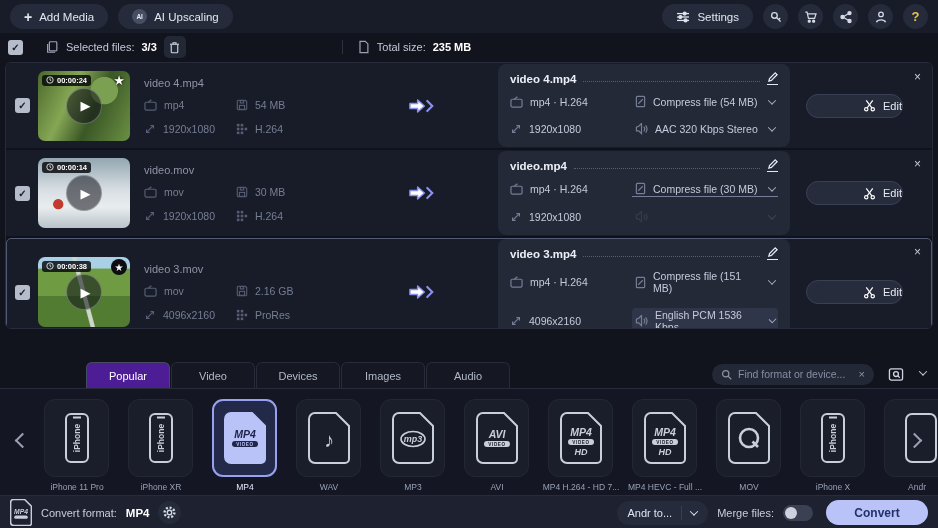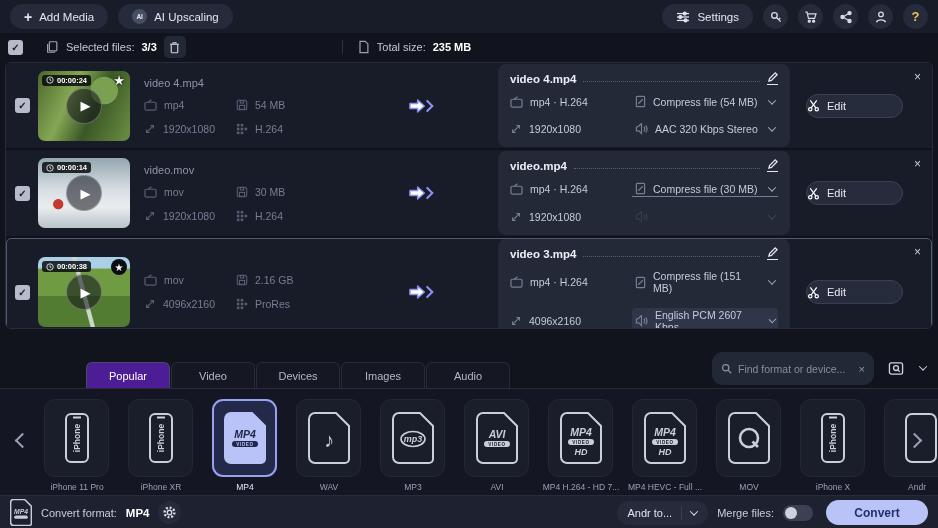--- a/index.html
+++ b/index.html
@@ -25,21 +25,21 @@
   .vdiv { width:1px; height:14px; background:#2c3140; margin-left:148px; }
 
   
   .filelist { margin:1px 5px 0; height:267px; border:1px solid #282c3a; border-radius:6px; background:#0f121a; overflow:hidden; display:flex; flex-direction:column; gap:2px; }
   .file-row { position:relative; flex:1; background:#181c28; display:flex; align-items:center; padding:0 8px; border:1px solid transparent; }
   .file-row.selected { border:1px solid #535a76; border-radius:5px; }
   .thumb { position:relative; width:92px; height:70px; border-radius:7px; margin-left:8px; overflow:hidden; flex:none; cursor:pointer; }
   .thumb1 { background: radial-gradient(circle at 72% 28%, #7ca052 0 16%, rgba(0,0,0,0) 17%), linear-gradient(115deg,#4c672c 0%,#85a754 35%,#3a5726 60%,#6b9043 100%); }
   .thumb2 { background: radial-gradient(circle at 22% 66%, #c23b2e 0 5.5%, rgba(0,0,0,0) 6.5%), linear-gradient(180deg,#93a6b0 0%,#d7dee3 45%,#e9edef 70%,#b9c3ca 100%); }
   .thumb3 { background: linear-gradient(75deg, rgba(0,0,0,0) 47%, #ccd6cb 48% 51%, rgba(0,0,0,0) 52%), linear-gradient(180deg,#a9d0e4 0 16%,#6f9c43 17% 55%,#527c31 56% 100%); padding-left: 40px; }
-  .dur { position:absolute; top:4px; left:4px; background:rgba(4,6,10,.82); border-radius:3px; padding:1px 4px; display:flex; align-items:center; gap:3px; color:#fff; font-size:7.5px; font-weight:bold; }
+  .dur { position:absolute; top:4px; left:4px; background:rgba(4,6,10,.82); border-radius:3px; padding:1px 4px; display:flex; align-items:flex-start; gap:3px; color:#fff; font-size:7.5px; font-weight:bold; }
   .star-plain { position:absolute; top:2px; right:5px; color:#fff; font-size:13px; text-shadow:0 0 3px rgba(0,0,0,.9); }
   .star-circled { position:absolute; top:2px; right:3px; width:16px; height:16px; border-radius:50%; background:#0b0d12; color:#fff; font-size:10px; display:flex; align-items:center; justify-content:center; }
   .play { position:absolute; left:50%; top:50%; transform:translate(-50%,-50%); width:36px; height:36px; border-radius:50%; background:rgba(14,16,24,.55); border:1px solid rgba(255,255,255,.28); color:#fff; font-size:13px; display:flex; align-items:center; justify-content:center; padding-left:3px; cursor:pointer; }
   .srcinfo { width:200px; margin-left:14px; flex:none; }
   .fname { color:#8d94a8; font-size:11px; margin-bottom:10px; }
   .mgrid { display:grid; grid-template-columns:92px auto; row-gap:12px; }
   .mcell { display:flex; align-items:center; gap:7px; color:#767e94; font-size:10.5px; }
   .mcell .mic { color:#565d74; }
   .convwrap { flex:1; display:flex; align-items:center; justify-content:center; }
   .outcard { width:292px; background:#242938; border-radius:8px; padding:8px 12px 11px; flex:none; }
@@ -48,29 +48,29 @@
   .dots { flex:1; border-bottom:1px dotted #575e76; margin:0 7px 3px; }
   .pencilbtn { color:#e3e7f1; border-bottom:1.5px solid #e3e7f1; padding-bottom:1px; cursor:pointer; flex:none; }
   .ogrid { display:grid; grid-template-columns:118px 1fr; column-gap:4px; row-gap:13px; }
   .ocell { display:flex; align-items:center; gap:7px; color:#c5cbdc; font-size:10.5px; min-height:14px; }
   .ocell .mic { color:#767e94; }
   .ocell.drop { cursor:pointer; padding:1px 3px; }
   .ocell.drop .chev { margin-left:auto; color:#aab0c4; }
   .ocell.focused { border-bottom:1px solid #767d98;text-align:right; }
   .ocell.hl { background:#303649; border-radius:4px; }
   .ocell.dim { opacity:.22; }
-  .editbtn { width:97px; height:24px; margin:0 20px 0 16px; border-radius:12px; background:#272c3c; border:1px solid #3a4054; color:#e7eaf3; font-size:11px; font-family:inherit; display:flex; align-items:center; justify-content:flex-start; gap:7px; flex:none; cursor:pointer; }
+  .editbtn { width:97px; height:24px; margin:0 20px 0 16px; border-radius:12px; background:#272c3c; border:1px solid #3a4054; color:#e7eaf3; font-size:11px; font-family:inherit; display:flex; align-items:center; justify-content:flex-end; gap:7px; flex:none; cursor:pointer; }
   .rowclose { position:absolute; top:7px; right:10px; color:#c7ccd9; font-size:12px; line-height:1; cursor:pointer; }
 
   
   .tabsbar { height:27px; margin-top:32px; padding-left:86px; display:flex; align-items:flex-end; position:relative; }
   .tab { width:84px; height:26px; display:flex; align-items:center; justify-content:center; font-size:11px; color:#b2b8c8; background:#151823; border:1px solid #272b3a; border-bottom:none; border-radius:6px 6px 0 0; margin-right:1px; cursor:pointer; }
   .tab.active { background:#4c1d95; color:#fff; border-color:#454b63; }
   .tabsright { position:absolute; right:10px; bottom:3px; display:flex; align-items:center; gap:9px; }
-  .searchbox { width:162px; height:33px; border-radius:11px; background:#232837; display:flex; align-items:center; gap:6px; padding:0 9px; color:#8d93a6; }
+  .searchbox { width:162px; height:21px; border-radius:11px; background:#232837; display:flex; align-items:center; gap:6px; padding:0 9px; color:#8d93a6; }
   .searchbox input { flex:1; min-width:0; background:transparent; border:none; outline:none; color:#aeb4c6; font-size:10.5px; font-family:inherit; }
   .searchbox input::placeholder { color:#868da1; }
   .sclear { font-size:11px; cursor:pointer; }
   .browsebtn { width:26px; height:22px; border-radius:5px; background:transparent; border:none; color:#cfd4e0; display:flex; align-items:center; justify-content:center; cursor:pointer; }
   .collapse { color:#cfd4e0; cursor:pointer; padding:0 2px 4px; }
 
   .chev { display:inline-block; width:6px; height:6px; border-right:1.6px solid currentColor; border-bottom:1.6px solid currentColor; transform:rotate(45deg) translate(-1px,-1px); }
 
   
   .strip { height:107px; border-top:1px solid #272b3a; background:#141723; position:relative; display:flex; gap:19px; padding:10px 0 0 44px; overflow:hidden; }
@@ -432,20 +432,21 @@
           <svg class="ic" width="8" height="8" viewBox="0 0 10 10" stroke="#fff" fill="none">
               <circle cx="5" cy="5" r="4"></circle>
               <path d="M5 2.8V5l1.6 1"></path>
             </svg>
           <span>00:00:38</span>
         </span>
         <span class="star-circled">★</span>
         <span class="play">▶</span>
       </div>
       <div class="srcinfo">
+        <div class="fname">video 3.mov</div>
         <div class="mgrid">
           <span class="mcell">
               <svg class="ic mic" width="13" height="12" viewBox="0 0 14 13" stroke="currentColor" stroke-width="1.3" fill="none">
                 <rect x="1" y="3.5" width="12" height="8.5" rx="1.5"></rect>
                 <line x1="4.5" y1="3.5" x2="8" y2="0.8"></line>
               </svg>
               <span>mov</span>
             </span>
           <span class="mcell">
               <svg class="ic mic" width="12" height="12" viewBox="0 0 14 14" stroke="currentColor" stroke-width="1.3" fill="none">
@@ -513,21 +514,21 @@
                 <line x1="3" y1="11" x2="11" y2="3"></line>
                 <path d="M3 7.5V11h3.5M11 6.5V3H7.5"></path>
               </svg>
               <span>4096x2160</span>
             </span>
           <span class="ocell drop hl">
               <svg class="ic mic" width="13" height="12" viewBox="0 0 14 13" stroke="currentColor" stroke-width="1.3" fill="none">
                 <path d="M1.5 4.5v4H4l3 3v-11l-3 3z"></path>
                 <path d="M9.5 4q2 2.5 0 5M11.5 2.5q3 4 0 8"></path>
               </svg>
-              <span>English PCM 2607 Kbps...</span>
+              <span>English PCM 1536 Kbps...</span>
               <span class="chev"></span>
             </span>
         </div>
       </div>
       <button class="editbtn">
         <svg class="ic" width="13" height="13" viewBox="0 0 14 14" stroke="#fff" stroke-width="1.3" fill="none">
             <circle cx="3.5" cy="11" r="1.8"></circle>
             <circle cx="10.5" cy="11" r="1.8"></circle>
             <line x1="4.5" y1="9.5" x2="10.5" y2="1.5"></line>
             <line x1="9.5" y1="9.5" x2="3.5" y2="1.5"></line>

